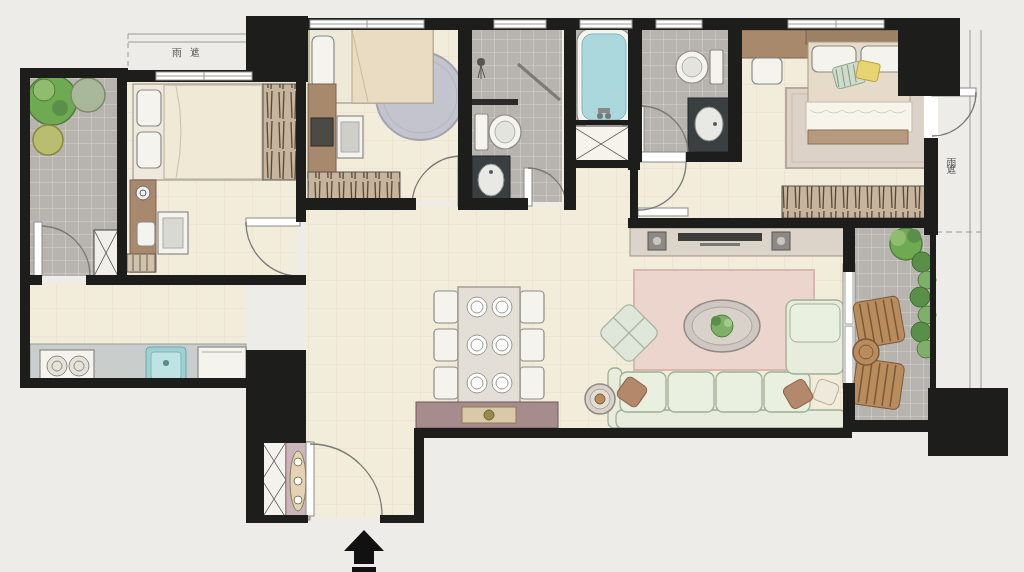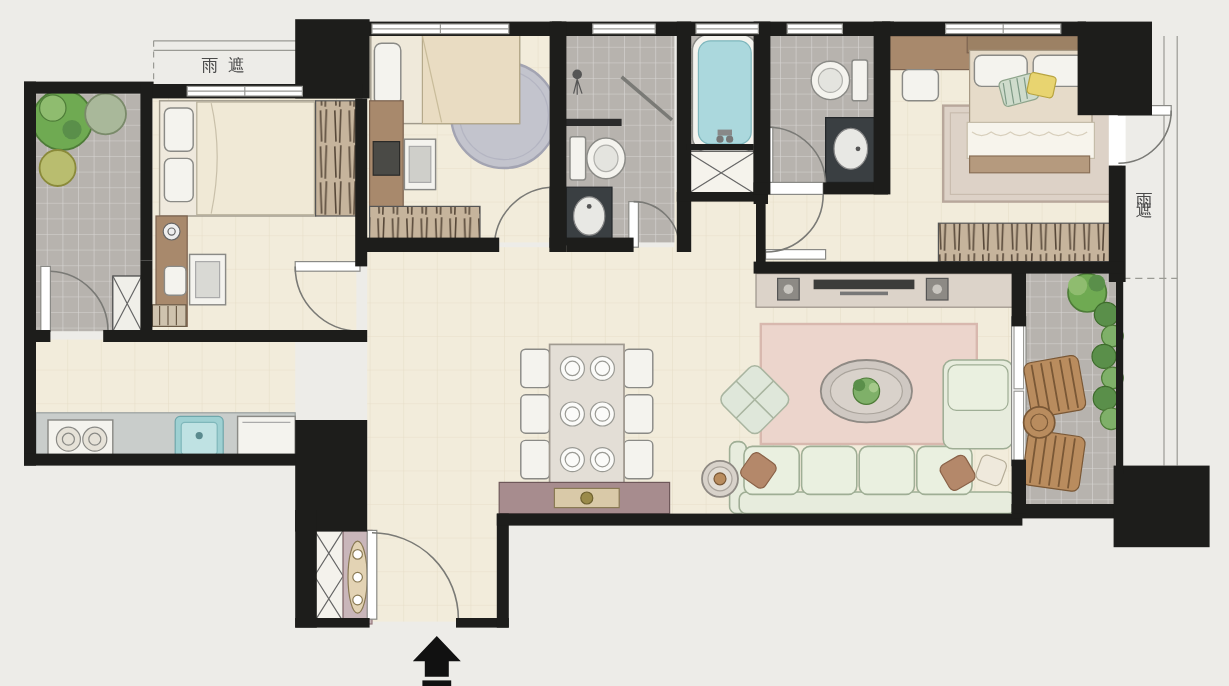--- a/index.html
+++ b/index.html
@@ -13,21 +13,21 @@
         font-family:"DejaVu Sans","Liberation Sans",sans-serif;}
   #plan svg{position:absolute;inset:0;}
   .wall{fill:var(--wall);}
   .wd{fill:var(--wood);stroke:var(--wood_dark);stroke-width:1;}
   .fix{fill:var(--fixture);stroke:#8a8a86;stroke-width:1.2;}
   .darkv{fill:var(--dark_vanity);stroke:#23272a;stroke-width:1;}
   .arc{fill:none;stroke:#7a7a76;stroke-width:1.3;}
   .leaf{fill:#ffffff;stroke:#8a8a86;stroke-width:1;}
   .winb{fill:#ffffff;stroke:#9a9a96;stroke-width:1;}
   .guide{stroke:#9a9a94;stroke-width:1;fill:none;}
-  .lbl{position:absolute;color:var(--label);font-size:14px;letter-spacing:8px;}
+  .lbl{position:absolute;color:var(--label);font-size:10px;letter-spacing:8px;}
   .lbl.vert{writing-mode:vertical-rl;text-orientation:upright;letter-spacing:6px;}
 </style>
 </head>
 <body>
 
 <div id="plan">
 <svg viewBox="0 0 1024 572" width="1024" height="572">
   <defs>
     <pattern id="tileCream" width="28" height="28" patternUnits="userSpaceOnUse">
       <rect width="28" height="28" fill="#f2ecdb"></rect>

